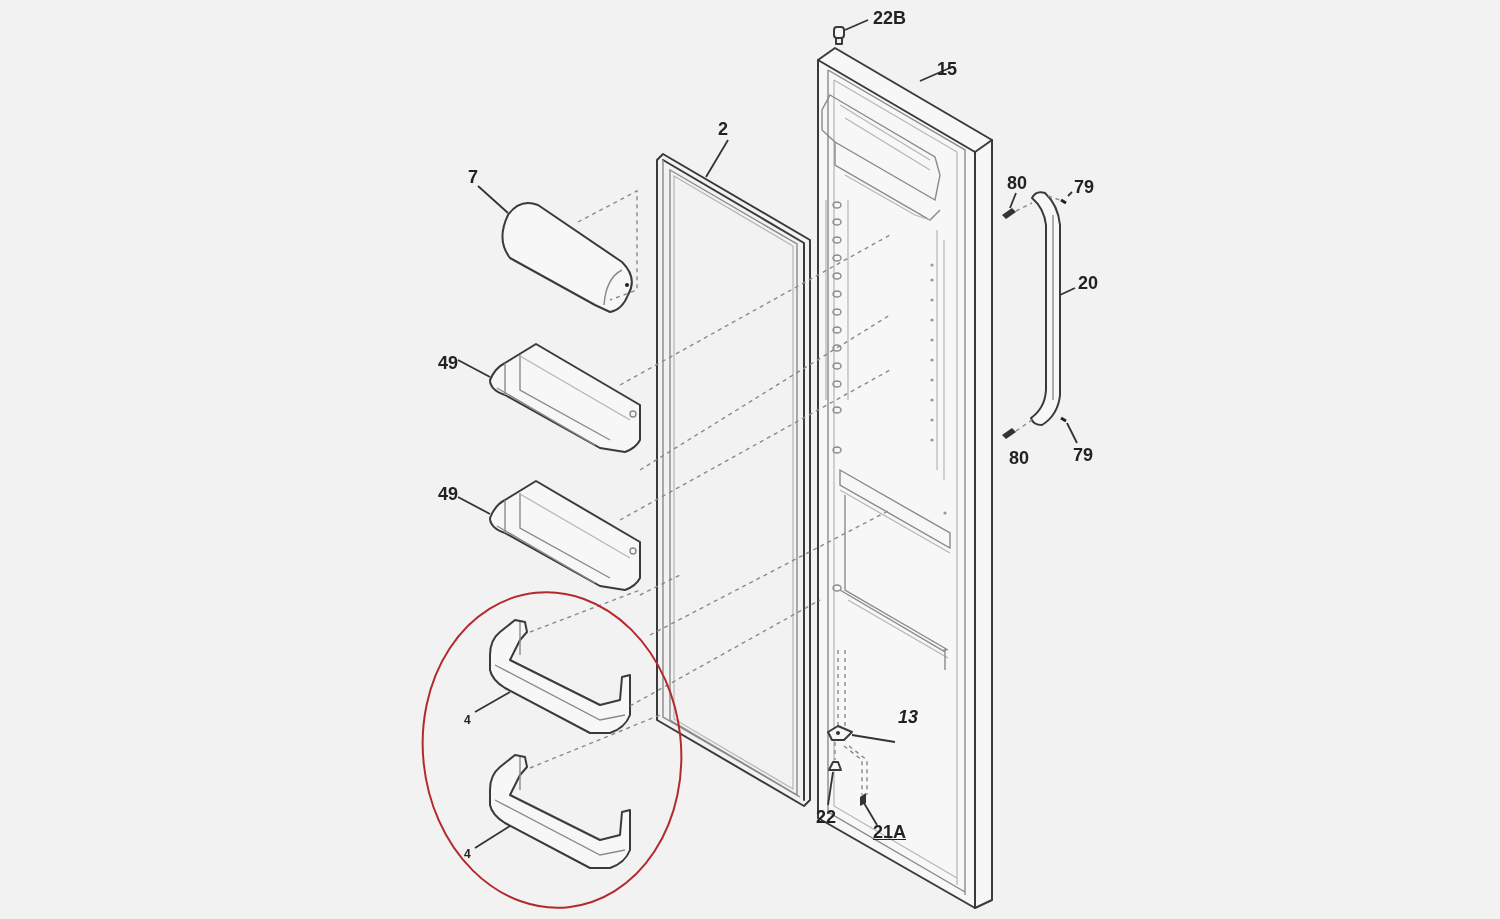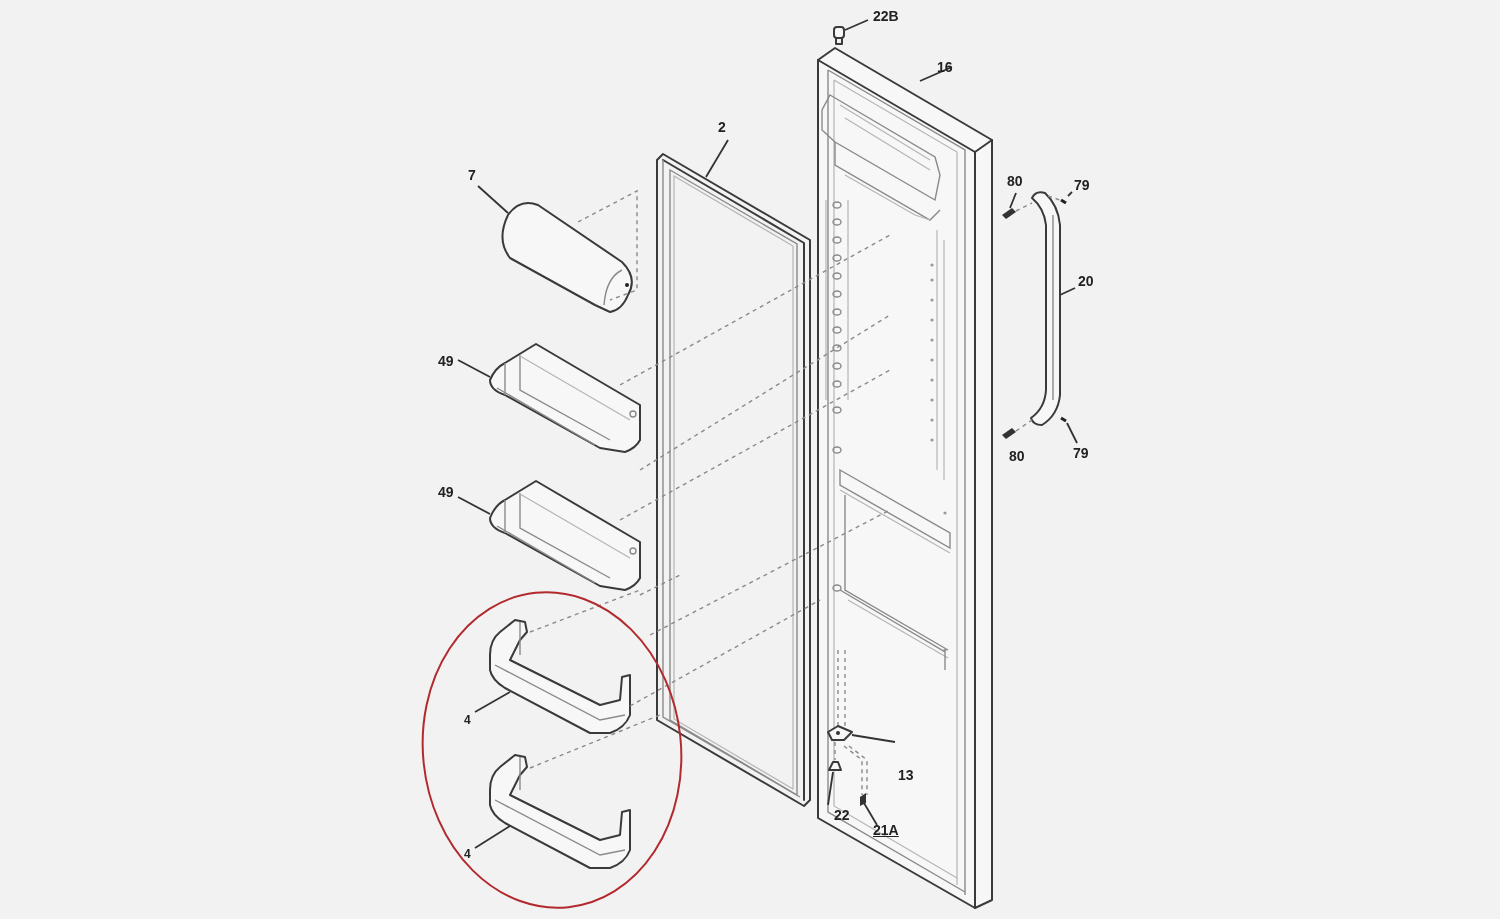--- a/index.html
+++ b/index.html
@@ -10,21 +10,21 @@
   }
   #stage { position: absolute; left: 0; top: 0; width: 1500px; height: 919px; }
   svg { position: absolute; left: 0; top: 0; }
   .ln { fill: none; stroke: #3a3a3a; stroke-width: 2; stroke-linejoin: round; stroke-linecap: round; }
   .lt { fill: none; stroke: #8a8a8a; stroke-width: 1.4; }
   .ll { fill: none; stroke: #b5b5b5; stroke-width: 1.2; }
   .dash { fill: none; stroke: #8a8a8a; stroke-width: 1.4; stroke-dasharray: 4 4; }
   .leader { fill: none; stroke: #333; stroke-width: 1.8; }
   .fillw { fill: #f7f7f7; }
   .label {
-    position: absolute; font-weight: bold; font-size: 14px; color: #222;
+    position: absolute; font-weight: bold; font-size: 18px; color: #222;
     white-space: nowrap; line-height: 1;
   }
   .label.small { font-size: 12px; }
   .highlight { fill: none; stroke: #b22a2e; stroke-width: 2; }
 </style>
 </head>
 <body>
 
 <div id="stage">
 <svg width="1500" height="919" viewBox="0 0 1500 919">
@@ -193,28 +193,28 @@
     <path class="dash" d="M844 746 L862 760 L862 795"></path>
     <path class="dash" d="M849 746 L867 760 L867 795"></path>
     <path d="M860 797 L866 793 L866 803 L860 806 Z" fill="#333"></path>
     <path class="leader" d="M864 803 L877 825"></path>
   </g>
 
   <ellipse class="highlight" cx="552" cy="750" rx="129" ry="158" transform="rotate(-6 552 750)"></ellipse>
 </svg>
 
 <span class="label" style="left:873px;top:9px;">22B</span>
-<span class="label" style="left:937px;top:60px;">16</span>
+<span class="label" style="left:937px;top:60px;">15</span>
 <span class="label" style="left:718px;top:120px;">2</span>
 <span class="label" style="left:468px;top:168px;">7</span>
 <span class="label" style="left:1007px;top:174px;">80</span>
 <span class="label" style="left:1074px;top:178px;">79</span>
 <span class="label" style="left:1078px;top:274px;">20</span>
 <span class="label" style="left:438px;top:354px;">49</span>
 <span class="label" style="left:1009px;top:449px;">80</span>
 <span class="label" style="left:1073px;top:446px;">79</span>
 <span class="label" style="left:438px;top:485px;">49</span>
 <span class="label small" style="left:464px;top:714px;">4</span>
 <span class="label small" style="left:464px;top:848px;">4</span>
-<span class="label" style="left:898px;top:768px;">13</span>
-<span class="label" style="left:834px;top:808px;">22</span>
+<span class="label" style="left:898px;top:708px;font-style:italic;">13</span>
+<span class="label" style="left:816px;top:808px;">22</span>
 <span class="label" style="left:873px;top:823px;text-decoration:underline;">21A</span>
 </div>
 
 </body></html>

